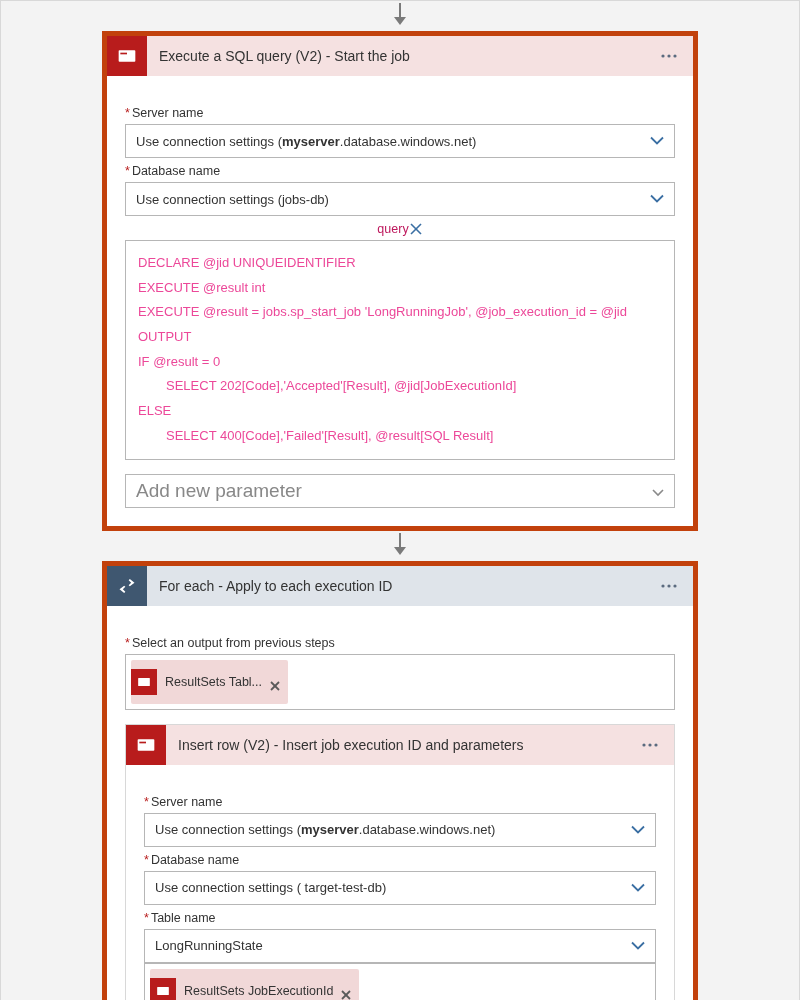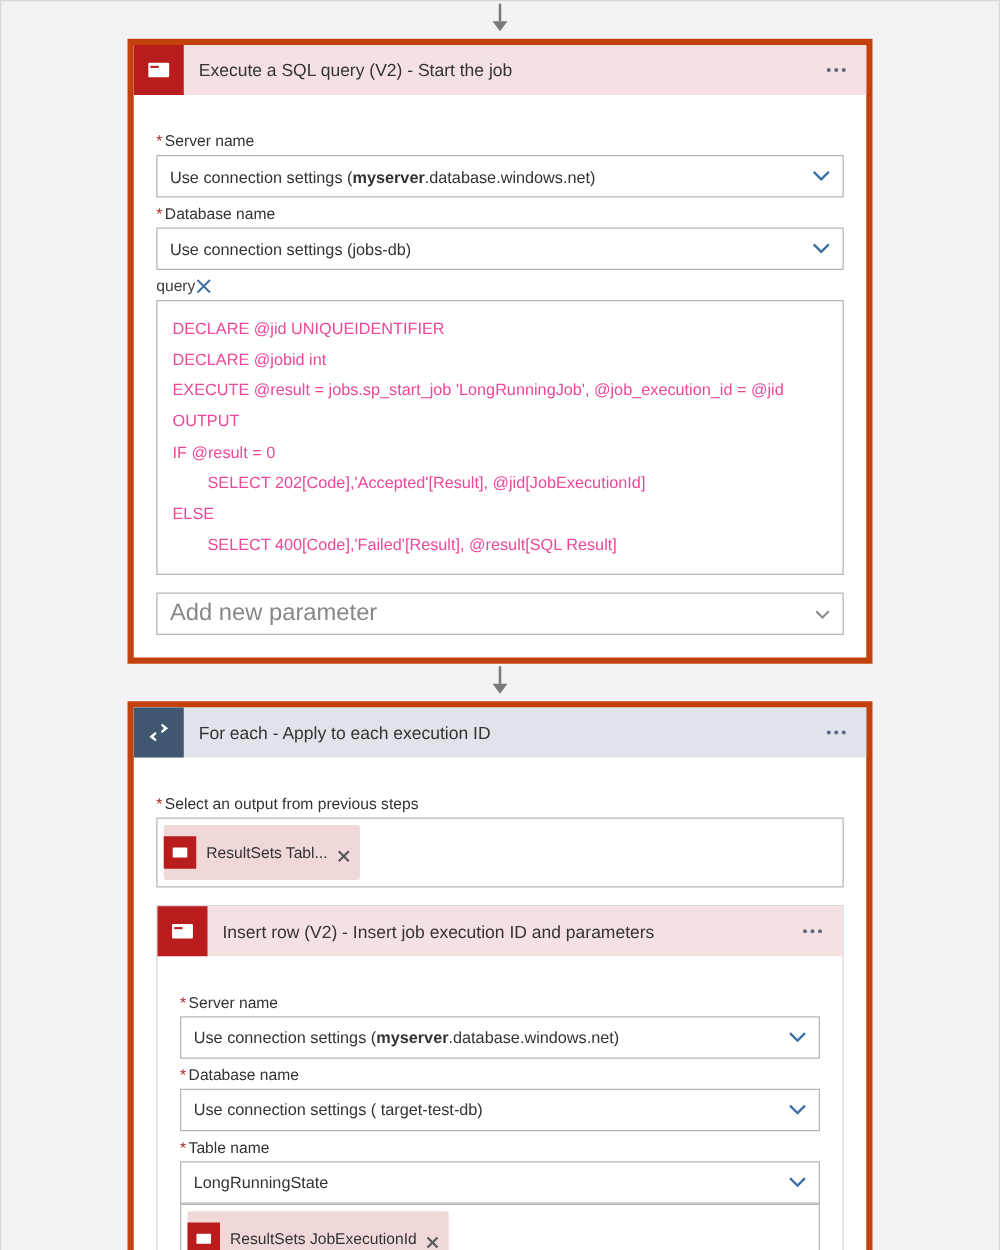--- a/index.html
+++ b/index.html
@@ -16,21 +16,21 @@
 .icon-tile.sql{background:#b81c1c}
 .icon-tile.loop{background:#3f5770}
 .icon-tile svg{width:20px;height:20px;fill:#fff}
 .hdr-title{flex:1;padding-left:12px;font-size:14px;color:#333;white-space:nowrap;overflow:hidden;text-overflow:ellipsis}
 .hdr-menu{width:24px;height:24px;display:flex;align-items:center;justify-content:center;cursor:pointer}
 .hdr-menu svg{width:16px;height:4px;fill:#5b6b7f}
 .card-body{padding:14px 18px 18px 18px}
 .fld-label{font-size:12.5px;color:#333;margin-bottom:4px;margin-top:6px}
 .fld-label .req{color:#b81c1c;margin-right:2px}
 .fld-label.first{margin-top:16px}
-.label-row{display:flex;align-items:center;justify-content:flex-start;font-size:12.5px;color:#404040;margin-bottom:4px;margin-top:6px}
+.label-row{display:flex;align-items:center;justify-content:center;font-size:12.5px;color:#be185d;margin-bottom:4px;margin-top:6px}
 .label-row .close{width:14px;height:14px;cursor:pointer;color:#3b6fa3}
 .label-row .close svg{width:14px;height:14px;stroke:#3b6fa3;stroke-width:1.6;fill:none}
 .select-box{width:100%;height:34px;border:1px solid #b6b6b6;display:flex;align-items:center;padding:0 10px;font-size:13px;color:#333;background:#fff;cursor:pointer;position:relative}
 .select-box .bold{font-weight:600}
 .select-box .chev{position:absolute;right:10px;top:50%;transform:translateY(-50%)}
 .select-box .chev svg{width:14px;height:10px;stroke:#3b6fa3;stroke-width:1.8;fill:none}
 .queryarea{width:100%;border:1px solid #b6b6b6;padding:10px 12px;font-size:13px;color:#ec4899;line-height:1.9;font-family:"Segoe UI",Arial,sans-serif}
 .queryarea .ind{padding-left:28px;display:block}
 .addparam{width:100%;height:34px;border:1px solid #b6b6b6;display:flex;align-items:center;padding:0 10px;font-size:19px;color:#888;margin-top:14px;position:relative;cursor:pointer}
 .addparam .chev{position:absolute;right:10px;top:50%;transform:translateY(-50%)}
@@ -95,21 +95,21 @@
 
       <div class="label-row">
         <span>query</span>
         <span class="close"><svg viewBox="0 0 14 14">
               <line x1="2" y1="2" x2="12" y2="12"></line>
               <line x1="12" y1="2" x2="2" y2="12"></line>
             </svg></span>
       </div>
       <div class="queryarea">
         <div>DECLARE @jid UNIQUEIDENTIFIER</div>
-        <div>DECLARE @jobid int</div>
+        <div>EXECUTE @result int</div>
         <div>EXECUTE @result = jobs.sp_start_job 'LongRunningJob', @job_execution_id = @jid OUTPUT</div>
         <div>IF @result = 0</div>
         <span class="ind">SELECT 202[Code],'Accepted'[Result], @jid[JobExecutionId]</span>
         <div>ELSE</div>
         <span class="ind">SELECT 400[Code],'Failed'[Result], @result[SQL Result]</span>
       </div>
 
       <div class="addparam">
         <span>Add new parameter</span>
         <span class="chev"><svg viewBox="0 0 12 8">

